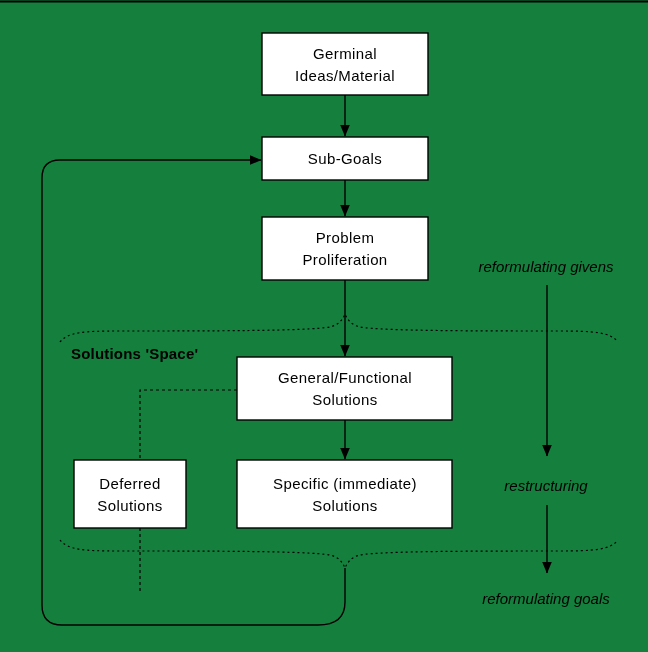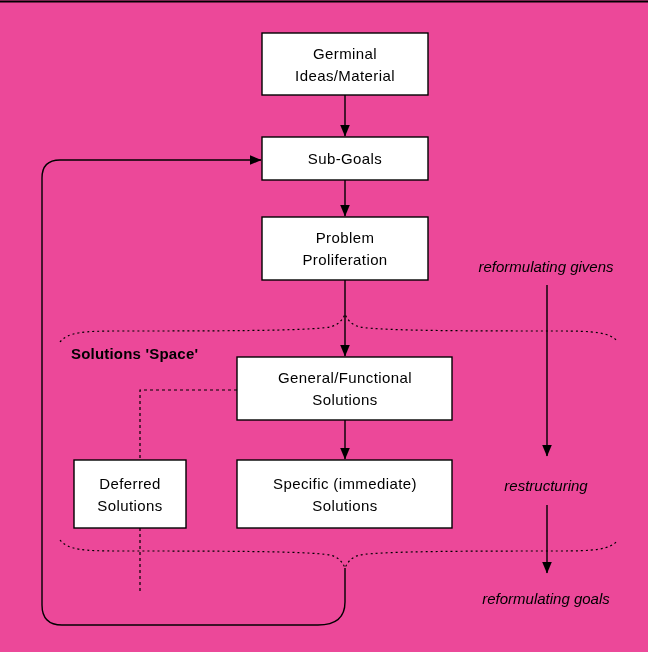--- a/index.html
+++ b/index.html
@@ -4,21 +4,21 @@
 <style>
   html, body {
     margin: 0;
     padding: 0;
     background: #ffffff;
   }
   .canvas {
     width: 648px;
     height: 652px;
     position: relative;
-    background: #ec4899;
+    background: #15803d;
     font-family: "Liberation Sans", sans-serif;
     overflow: hidden;
   }
   svg { display: block; }
   text {
     font-family: "Liberation Sans", sans-serif;
     font-size: 15px;
     fill: #000000;
   }
   .box {

